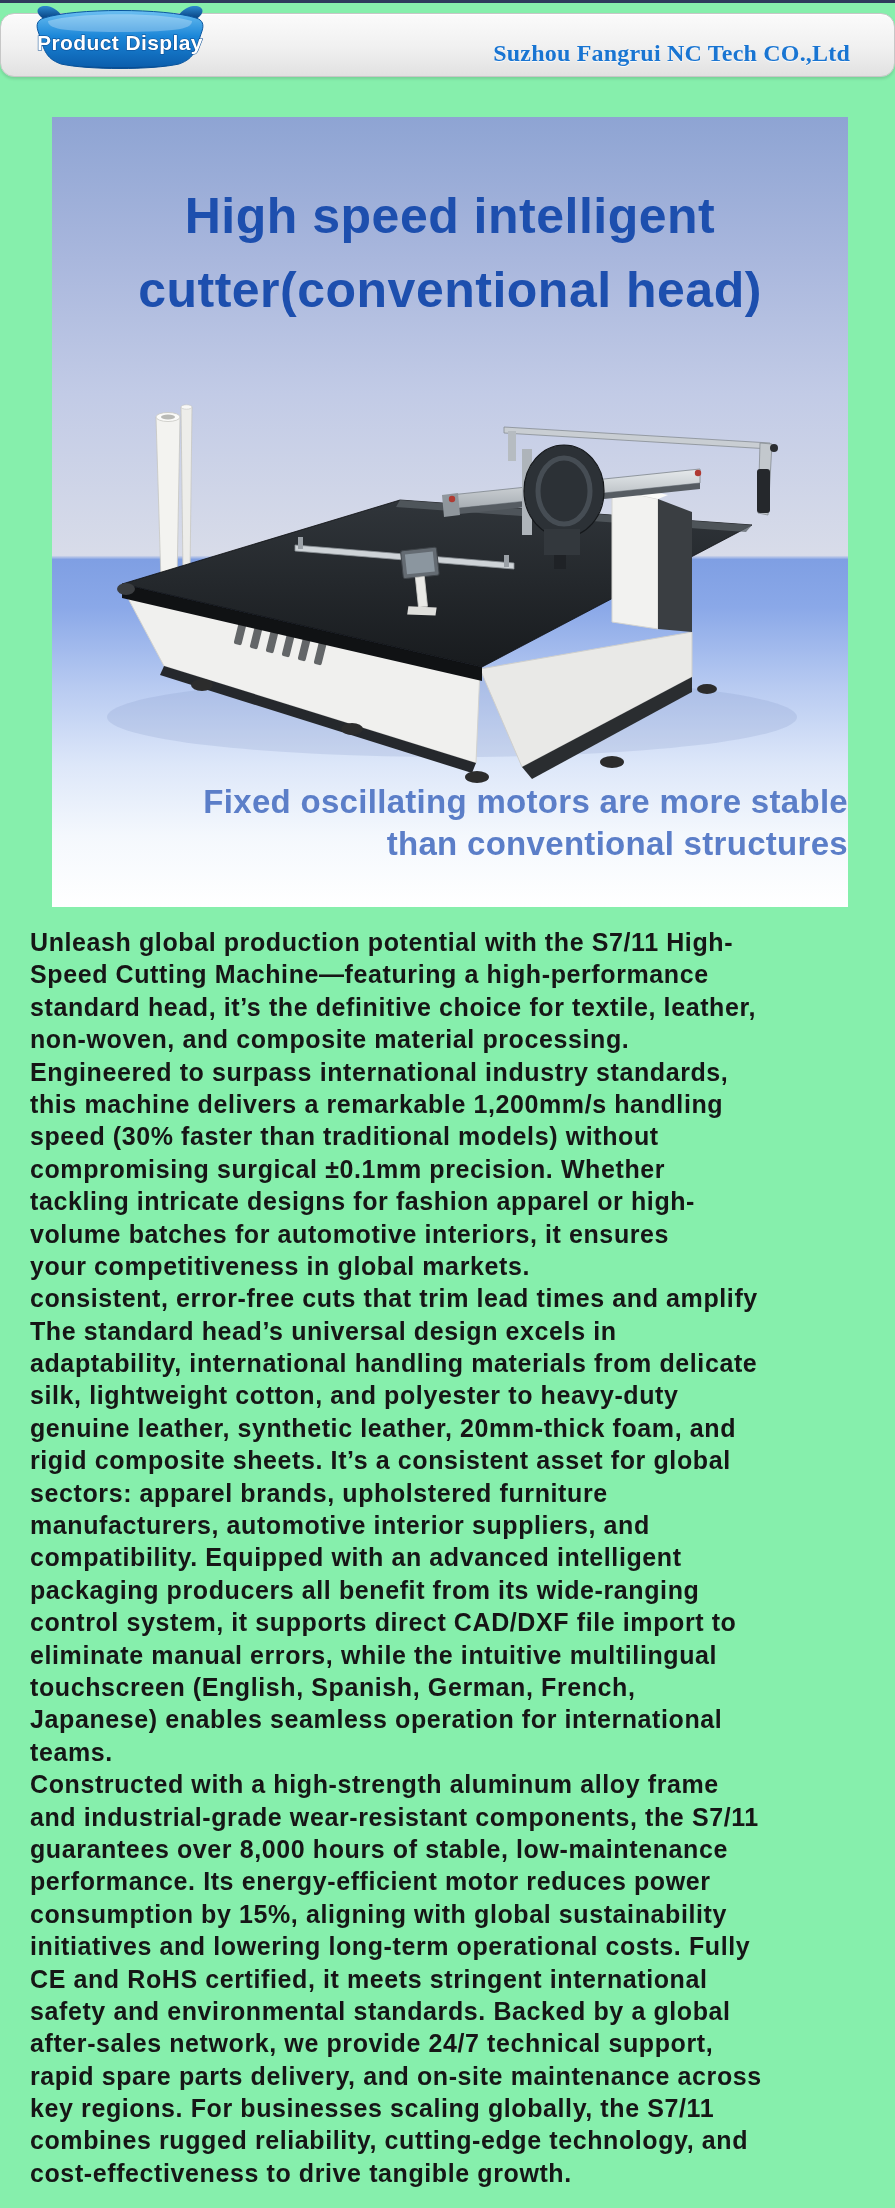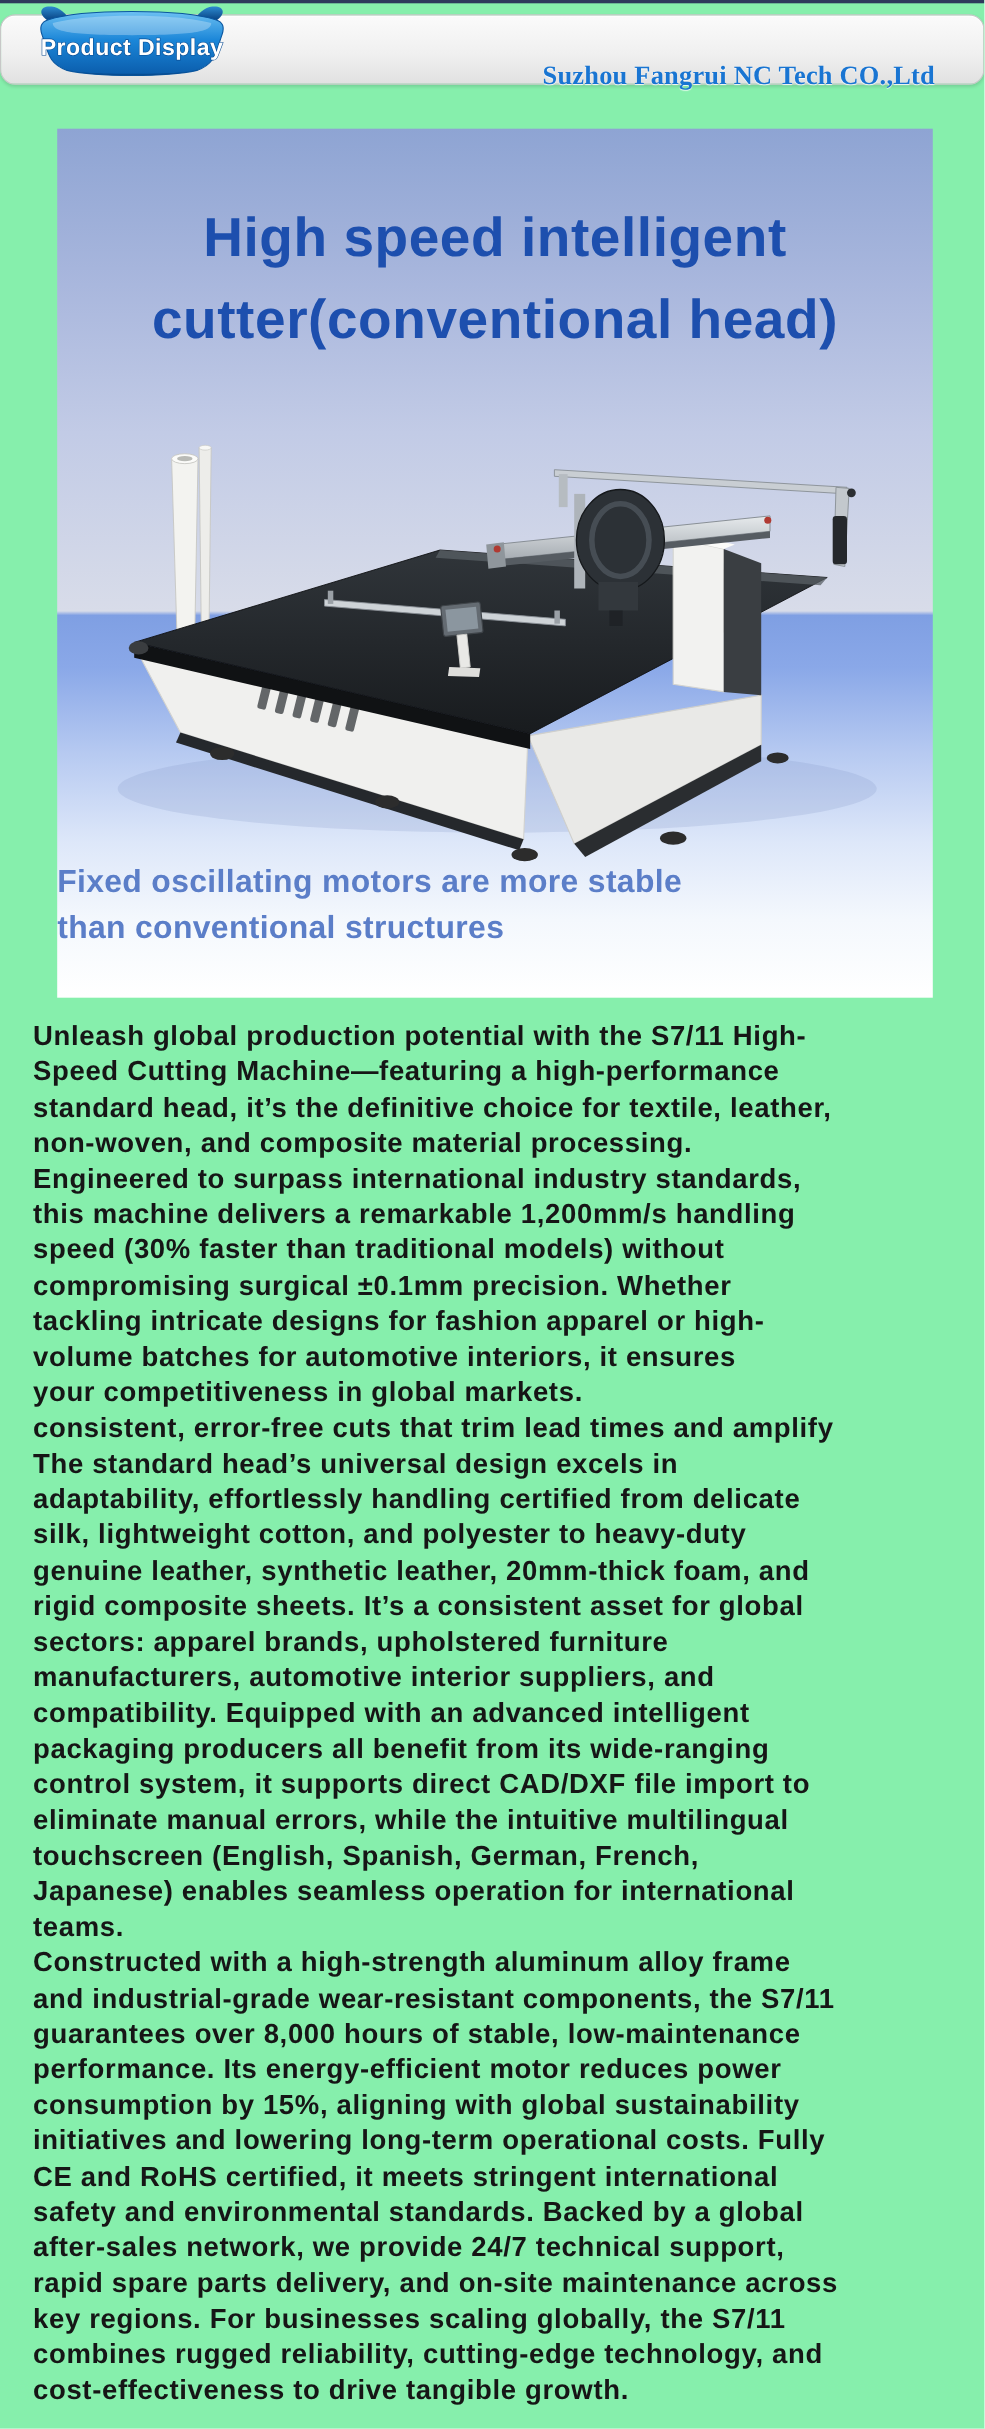--- a/index.html
+++ b/index.html
@@ -9,33 +9,33 @@
   
   .top-accent{position:absolute;top:0;left:0;width:895px;height:3px;background:#2e3a5c;}
 
   
   .header-bar{position:absolute;top:13px;left:0px;width:893px;height:62px;
       border:1px solid #c7c7c7;border-radius:14px;
       background:linear-gradient(180deg,#fbfbfb 0%,#f0f0f0 55%,#e1e1e1 100%);
       box-shadow:inset 0 1px 0 #ffffff,0 2px 3px rgba(0,0,0,.12);}
   .company-name{position:absolute;top:40px;right:45px;
       font-family:"Liberation Serif",serif;font-weight:700;font-size:24px;
-      color:#1975d2;letter-spacing:.2px;text-shadow:0 1px 1px rgba(255,255,255,.9);margin-top:16px;}
+      color:#1975d2;letter-spacing:.2px;text-shadow:0 1px 1px rgba(255,255,255,.9);}
 
   .ribbon-wrap{position:absolute;top:3px;left:32px;width:176px;height:72px;}
 
   
   .hero-panel{position:absolute;top:117px;left:52px;width:796px;height:790px;overflow:hidden;
       background:linear-gradient(180deg,
         #8ea4d3 0%, #a9b7dd 18%, #c2cbe6 35%, #d8dce9 55.5%,
         #7f9fe3 56%, #8aa8e8 62%, #b7caf1 72%, #dde7f9 82%, #f4f8fd 91%, #ffffff 100%);}
   .hero-title{position:absolute;top:62px;left:0;right:0;text-align:center;
       font-weight:700;font-size:50px;line-height:74px;color:#1d4fae;letter-spacing:.5px;}
-  .hero-caption{position:absolute;top:664px;left:0;right:0;text-align:left;
-      font-weight:700;font-size:29px;line-height:42px;color:#5b7ec8;letter-spacing:.3px;}
+  .hero-caption{position:absolute;top:664px;left:0;right:0;text-align:right;
+      font-weight:700;font-size:33px;line-height:42px;color:#5b7ec8;letter-spacing:.3px;}
   .machine-svg{position:absolute;top:0;left:0;}
 
   
   .body-lines{position:absolute;top:926px;left:30px;width:845px;color:#161616;}
   .body-line{white-space:nowrap;font-size:25px;line-height:32.4px;height:32.4px;letter-spacing:.6px;font-weight:bold;}
 </style>
 </head>
 <body>
 
 <div class="page">
@@ -180,21 +180,21 @@
       <div class="body-line">non-woven, and composite material processing.</div>
       <div class="body-line">Engineered to surpass international industry standards,</div>
       <div class="body-line">this machine delivers a remarkable 1,200mm/s handling</div>
       <div class="body-line">speed (30% faster than traditional models) without</div>
       <div class="body-line">compromising surgical ±0.1mm precision. Whether</div>
       <div class="body-line">tackling intricate designs for fashion apparel or high-</div>
       <div class="body-line">volume batches for automotive interiors, it ensures</div>
       <div class="body-line">your competitiveness in global markets.</div>
       <div class="body-line">consistent, error-free cuts that trim lead times and amplify</div>
       <div class="body-line">The standard head’s universal design excels in</div>
-      <div class="body-line">adaptability, effortlessly handling certified from delicate</div>
+      <div class="body-line">adaptability, international handling materials from delicate</div>
       <div class="body-line">silk, lightweight cotton, and polyester to heavy-duty</div>
       <div class="body-line">genuine leather, synthetic leather, 20mm-thick foam, and</div>
       <div class="body-line">rigid composite sheets. It’s a consistent asset for global</div>
       <div class="body-line">sectors: apparel brands, upholstered furniture</div>
       <div class="body-line">manufacturers, automotive interior suppliers, and</div>
       <div class="body-line">compatibility. Equipped with an advanced intelligent</div>
       <div class="body-line">packaging producers all benefit from its wide-ranging</div>
       <div class="body-line">control system, it supports direct CAD/DXF file import to</div>
       <div class="body-line">eliminate manual errors, while the intuitive multilingual</div>
       <div class="body-line">touchscreen (English, Spanish, German, French,</div>

